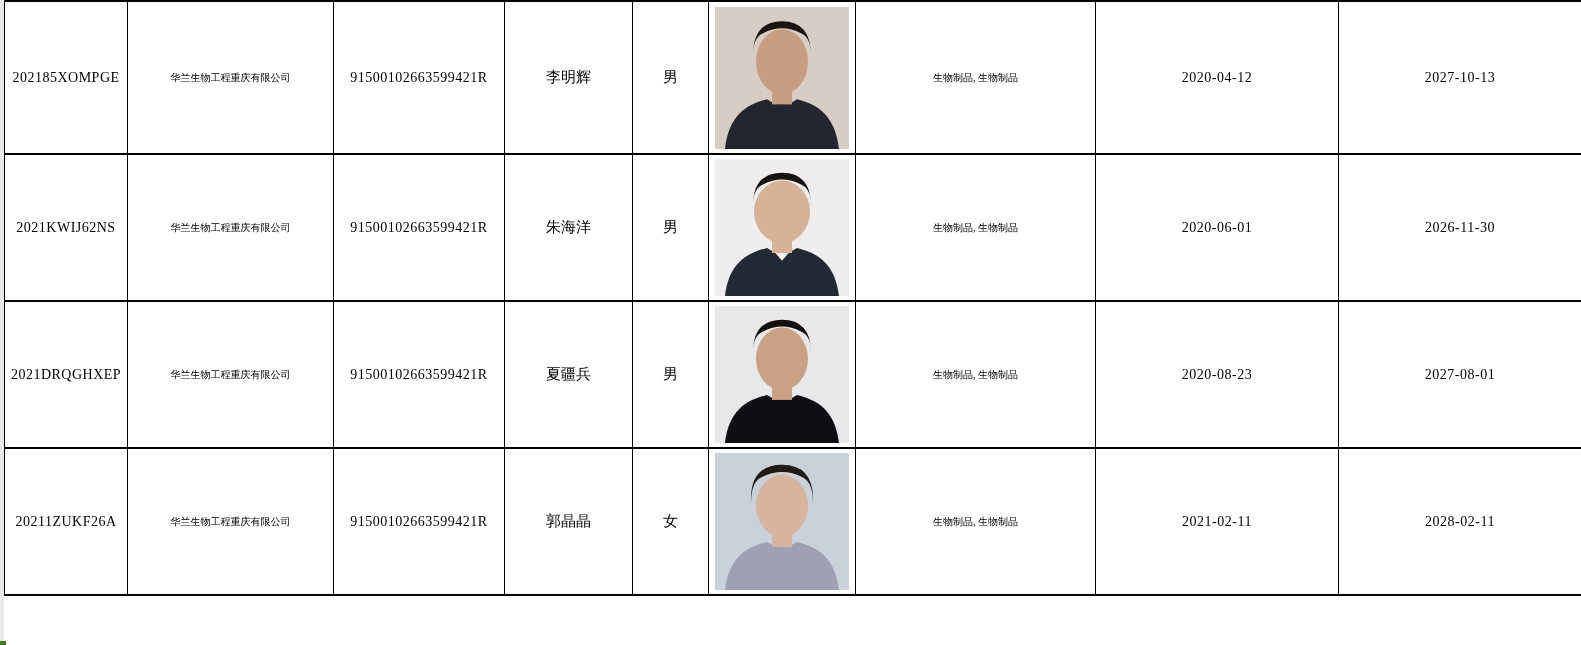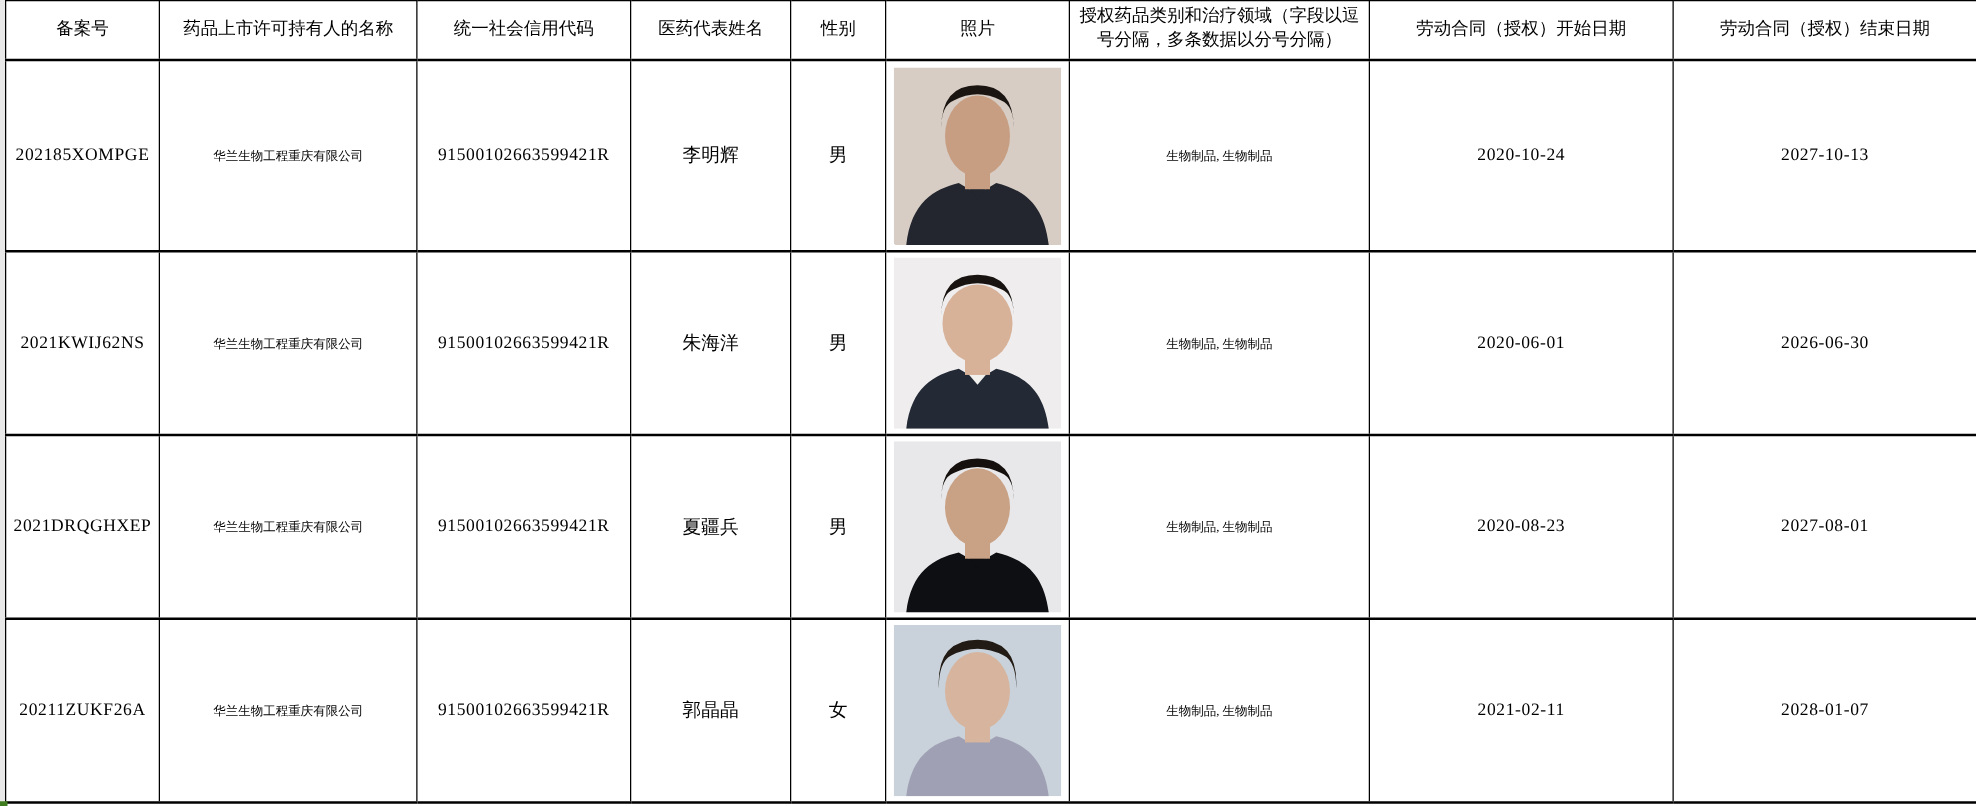--- a/index.html
+++ b/index.html
@@ -66,50 +66,39 @@
         <col style="width:171px">
       <col style="width:128px">
         <col style="width:76px">
         <col style="width:147px">
       <col style="width:240px">
         <col style="width:243px">
         <col style="width:243px">
     </colgroup>
 
     <tbody>
-        <tr class="hdr">
-      <th>备案号</th>
-      <th>药品上市许可持有人的名称</th>
-      <th>统一社会信用代码</th>
-      <th>医药代表姓名</th>
-      <th>性别</th>
-      <th>照片</th>
-      <th class="cat-hdr">授权药品类别和治疗领域（字段以逗号分隔，多条数据以分号分隔）</th>
-      <th>劳动合同（授权）开始日期</th>
-      <th>劳动合同（授权）结束日期</th>
-    </tr>
 
     <tr class="r0">
       <td class="code">202185XOMPGE</td>
       <td class="cjk">华兰生物工程重庆有限公司</td>
       <td class="code">91500102663599421R</td>
       <td class="name">李明辉</td>
       <td class="gender">男</td>
       <td class="photo-cell">
         <svg class="photo" viewBox="0 0 134 140" preserveAspectRatio="none">
           <rect width="134" height="140" fill="#d7cdc5"></rect>
           <path d="M10,140 C14,106 32,96 52,91 L67,100 L82,91 C102,96 120,106 124,140 Z" fill="#23262e"></path>
           <polygon points="57,92 67,104 77,92" fill="#23262e"></polygon>
           <rect x="57" y="74" width="20" height="22" fill="#c79e82"></rect>
           <ellipse cx="67" cy="54" rx="26" ry="32" fill="#c79e82"></ellipse>
           <path d="M38,48 Q38,14 67,14 Q96,14 96,48 Q96,30 86,26 Q67,16 48,26 Q38,30 38,48 Z" fill="#1b1511"></path>
         </svg>
       </td>
       <td class="cjk">生物制品, 生物制品</td>
-      <td class="date">2020-10-24</td>
+      <td class="date">2020-04-12</td>
       <td class="date">2027-10-13</td>
     </tr>
 
     <tr class="r1">
       <td class="code">2021KWIJ62NS</td>
       <td class="cjk">华兰生物工程重庆有限公司</td>
       <td class="code">91500102663599421R</td>
       <td class="name">朱海洋</td>
       <td class="gender">男</td>
       <td class="photo-cell">
@@ -117,21 +106,21 @@
           <rect width="134" height="140" fill="#efedee"></rect>
           <path d="M10,140 C14,106 32,96 52,91 L67,100 L82,91 C102,96 120,106 124,140 Z" fill="#232a36"></path>
           <polygon points="57,92 67,104 77,92" fill="#f2f0ec"></polygon>
           <rect x="57" y="74" width="20" height="22" fill="#d7b198"></rect>
           <ellipse cx="67" cy="54" rx="28" ry="32" fill="#d7b198"></ellipse>
           <path d="M38,48 Q38,14 67,14 Q96,14 96,48 Q96,30 86,26 Q67,16 48,26 Q38,30 38,48 Z" fill="#181310"></path>
         </svg>
       </td>
       <td class="cjk">生物制品, 生物制品</td>
       <td class="date">2020-06-01</td>
-      <td class="date">2026-06-30</td>
+      <td class="date">2026-11-30</td>
     </tr>
 
     <tr class="r2">
       <td class="code">2021DRQGHXEP</td>
       <td class="cjk">华兰生物工程重庆有限公司</td>
       <td class="code">91500102663599421R</td>
       <td class="name">夏疆兵</td>
       <td class="gender">男</td>
       <td class="photo-cell">
         <svg class="photo" viewBox="0 0 134 140" preserveAspectRatio="none">
@@ -159,19 +148,19 @@
           <rect width="134" height="140" fill="#c9d2da"></rect>
           <path d="M10,140 C14,106 32,96 52,91 L67,100 L82,91 C102,96 120,106 124,140 Z" fill="#9fa0b4"></path>
           <polygon points="57,92 67,104 77,92" fill="#9fa0b4"></polygon>
           <rect x="57" y="74" width="20" height="22" fill="#d6b49e"></rect>
           <ellipse cx="67" cy="54" rx="26" ry="32" fill="#d6b49e"></ellipse>
           <path d="M36,52 Q34,12 67,12 Q100,12 98,52 Q98,30 88,25 Q67,14 46,25 Q36,30 36,52 Z" fill="#221a14"></path>
         </svg>
       </td>
       <td class="cjk">生物制品, 生物制品</td>
       <td class="date">2021-02-11</td>
-      <td class="date">2028-01-07</td>
+      <td class="date">2028-02-11</td>
     </tr>
   </tbody>
     </table>
 
   <div id="sel-marker" style="background: rgb(63, 125, 32);"></div>
 </div>
 
 </body></html>

